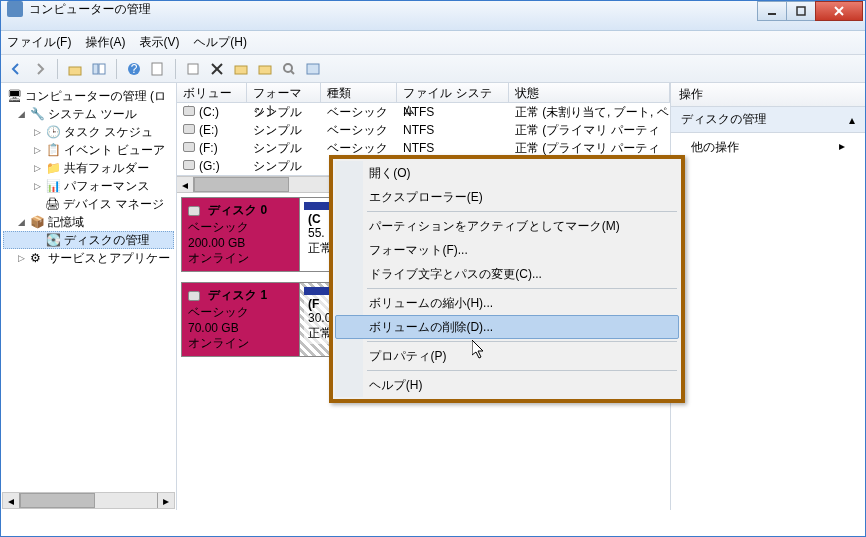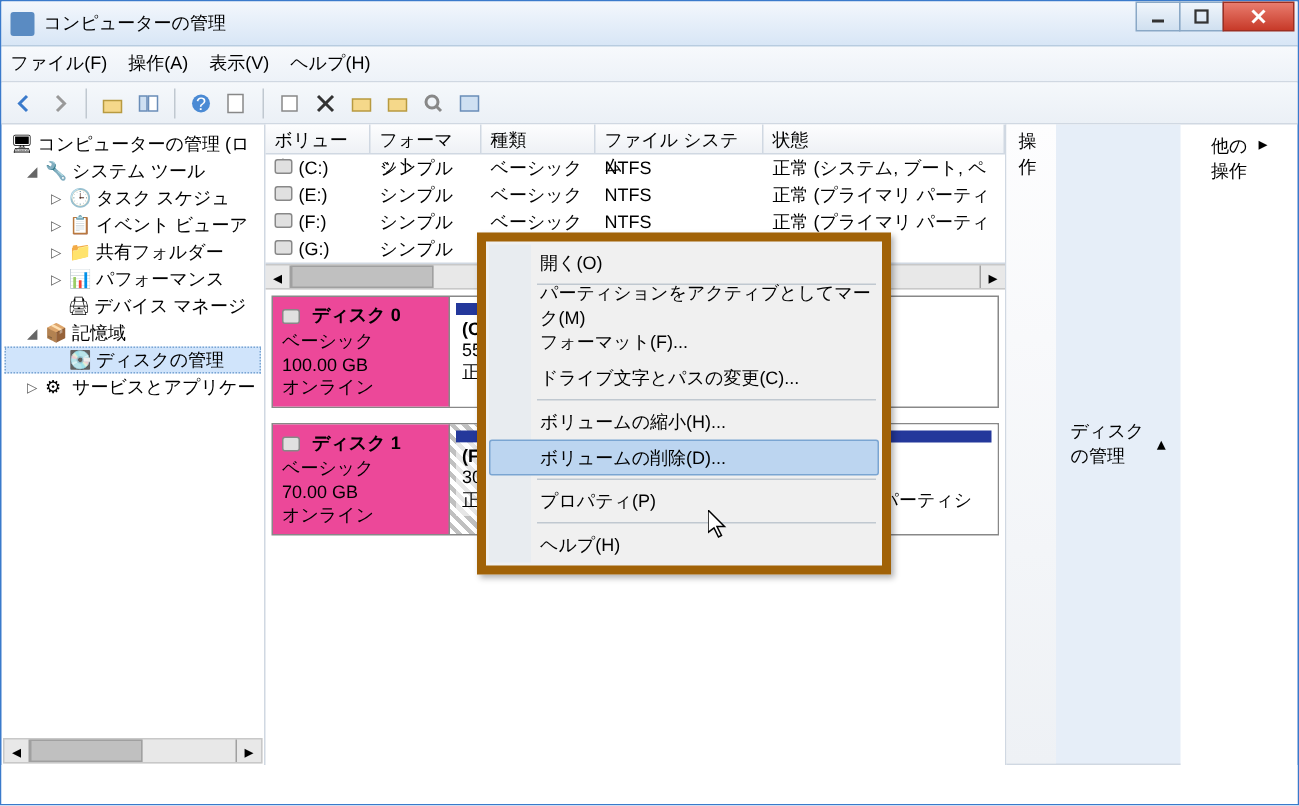--- a/index.html
+++ b/index.html
@@ -1,19 +1,19 @@
 <!DOCTYPE html>
 <html><head>
 <meta charset="utf-8">
 <style>
 * { box-sizing: border-box; margin: 0; padding: 0; font-family: "Meiryo", "MS PGothic", sans-serif; font-size: 12px; }
 body { background: #fff; width: 866px; height: 537px; overflow: hidden; position: relative; }
 
 .window { width: 866px; height: 537px; border: 1px solid #3a7acb; background: #fff; display: flex; flex-direction: column; }
-.titlebar { height: 30px; background: linear-gradient(#f3f7fc, #d8e6f6); display: flex; align-items: center; border-bottom: 1px solid #b8cce0; position: relative; }
+.titlebar { height: 30px; background: linear-gradient(#f3f7fc, #d8e6f6); display: flex; border-bottom: 1px solid #b8cce0; position: relative; }
 .titlebar-icon { width: 16px; height: 16px; margin: 0 6px; background: #5a8bc2; border-radius: 2px; }
 .titlebar-text { flex: 1; color: #000; }
 .titlebar-btns { position: absolute; right: 2px; top: 0; display: flex; }
 .tb-btn { width: 30px; height: 20px; border: 1px solid #8aa8c6; background: linear-gradient(#f0f5fb,#d0e0f0); display: flex; align-items: center; justify-content: center; margin-left: -1px; }
 .tb-btn.close { width: 48px; background: linear-gradient(#e97c6e,#c73a29); border-color: #9c2f22; color: #fff; }
 .tb-btn svg { width: 12px; height: 12px; }
 
 .menubar { height: 24px; display: flex; align-items: center; padding: 0 6px; gap: 14px; background: linear-gradient(#f7f9fc,#edf2f8); border-bottom: 1px solid #d0d8e2; }
 .menubar span { color: #000; }
 
@@ -37,37 +37,37 @@
 .vh { border-right:1px solid #d0d8e2; padding:2px 6px; }
 .vol-row { display:flex; height:18px; align-items:center; }
 .vc { padding:0 6px; white-space:nowrap; overflow:hidden; }
 .drv-icon { width:12px; height:10px; background:#e0e0e0; border:1px solid #888; border-radius:2px; display:inline-block; margin-right:4px; }
 
 .mid-scroll { height:17px; background:#e8e8e8; border-top:1px solid #c8c8c8; border-bottom:1px solid #c8c8c8; display:flex; }
 .mid-scroll .thumb { width:95px; height:100%; background:#c0c0c0; border:1px solid #a0a0a0; }
 
 .disk-graph { flex:1; overflow:auto; padding:4px; }
 .disk-block { display:flex; margin-bottom:10px; border:1px solid #888; }
-.disk-info { width:118px; border-right:1px solid #888; padding:4px 6px; background:#ec4899; }
+.disk-info { width:118px; border-right:1px solid #888; padding:4px 6px; background:#be185d; }
 .disk-info .dname { font-weight:bold; display:flex; align-items:center; gap:4px; }
 .disk-part { flex:1; padding:4px 4px; background:#fff; position:relative; }
 .part-top { height:8px; background:#24389b; }
 .part-body { padding:2px 4px; }
 .part-body div { white-space:nowrap; overflow:hidden; }
 .hatch { background: repeating-linear-gradient(45deg,#fff,#fff 3px,#c0c0c0 3px,#c0c0c0 6px); }
 
 .legend { border-top:1px solid #d0d8e2; height:22px; display:flex; align-items:center; padding:0 8px; gap:6px; }
 .lg-sw { width:12px; height:12px; display:inline-block; }
 
-.actions-pane { width:194px; display:flex; flex-direction:row; }
+.actions-pane { width:194px; display:flex; flex-direction:column; }
 .ap-head { background:linear-gradient(#fdfdfe,#eef1f5); border-bottom:1px solid #d0d8e2; padding:3px 8px; }
 .ap-sect { background:#e6eef8; padding:4px 10px; border-bottom:1px solid #d0d8e2; display:flex; align-items:center; justify-content:space-between; }
 .ap-item { padding:6px 20px; display:flex; align-items:flex-start; justify-content:space-between; }
 
-.ctx-menu { position:absolute; left:318px; top:155px; width:276px; background:#f0f0f0; border:6px solid #a16207; box-shadow:2px 2px 4px rgba(0,0,0,0.3); z-index:100; padding:2px; }
+.ctx-menu { position:absolute; left:329px; top:155px; width:356px; background:#f0f0f0; border:4px solid #a16207; box-shadow:2px 2px 4px rgba(0,0,0,0.3); z-index:100; padding:2px; }
 .ctx-strip { position:absolute; left:2px; top:2px; bottom:2px; width:28px; background:#e8ecf0; }
 .ctx-item { height:24px; display:flex; align-items:center; padding-left:34px; position:relative; }
 .ctx-item.hover { background:#bcd5f0; border:1px solid #7aa5d2; border-radius:2px; padding-left:33px; }
 .ctx-sep { height:1px; background:#c0c8d0; margin:2px 2px 2px 32px; }
 
 .cursor { position:absolute; left:472px; top:340px; z-index:200; }
 .footer { height:26px; background:#fff; }
 </style>
 </head>
 <body>
@@ -239,21 +239,21 @@
           <div class="vh" style="width:74px">フォーマット</div>
           <div class="vh" style="width:76px">種類</div>
           <div class="vh" style="width:112px">ファイル システム</div>
           <div class="vh" style="flex:1">状態</div>
         </div>
         <div class="vol-row">
             <div class="vc" style="width:70px"><span class="drv-icon"></span><span>(C:)</span></div>
             <div class="vc" style="width:74px">シンプル</div>
             <div class="vc" style="width:76px">ベーシック</div>
             <div class="vc" style="width:112px">NTFS</div>
-            <div class="vc" style="flex:1">正常 (システム, ブート, ペ</div>
+            <div class="vc" style="flex:1">正常 (未割り当て, ブート, ペ</div>
           </div>
         <div class="vol-row">
             <div class="vc" style="width:70px"><span class="drv-icon"></span><span>(E:)</span></div>
             <div class="vc" style="width:74px">シンプル</div>
             <div class="vc" style="width:76px">ベーシック</div>
             <div class="vc" style="width:112px">NTFS</div>
             <div class="vc" style="flex:1">正常 (プライマリ パーティ</div>
           </div>
         <div class="vol-row">
             <div class="vc" style="width:70px"><span class="drv-icon"></span><span>(F:)</span></div>
@@ -278,21 +278,21 @@
       </div>
 
       <div class="disk-graph">
         <div class="disk-block">
           <div class="disk-info">
             <div class="dname">
                 <span class="drv-icon"></span>
                 <span>ディスク 0</span>
               </div>
             <div>ベーシック</div>
-            <div>100.00 GB</div>
+            <div>200.00 GB</div>
             <div>オンライン</div>
           </div>
           <div class="disk-part" style="min-width:40px;flex:0 0 40px">
             <div class="part-top"></div>
             <div class="part-body">
               <div style="font-weight:bold">(C</div>
               <div>55.</div>
               <div>正常</div>
             </div>
           </div>
@@ -343,20 +343,23 @@
   </div>
 
   <div class="footer"></div>
 </div>
 
 <div class="ctx-menu">
   <div class="ctx-strip"></div>
   <div class="ctx-item">
       <span>開く(O)</span>
     </div>
+  <div class="ctx-item">
+      <span>エクスプローラー(E)</span>
+    </div>
   <div class="ctx-sep"></div>
   <div class="ctx-item">
       <span>パーティションをアクティブとしてマーク(M)</span>
     </div>
   <div class="ctx-item">
       <span>フォーマット(F)...</span>
     </div>
   <div class="ctx-item">
       <span>ドライブ文字とパスの変更(C)...</span>
     </div>

